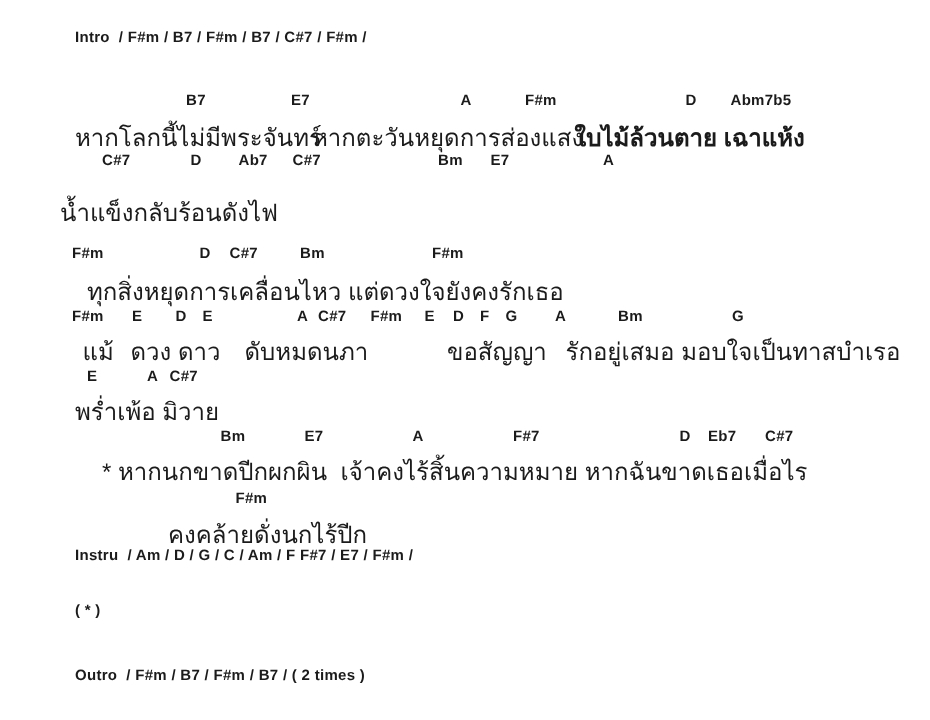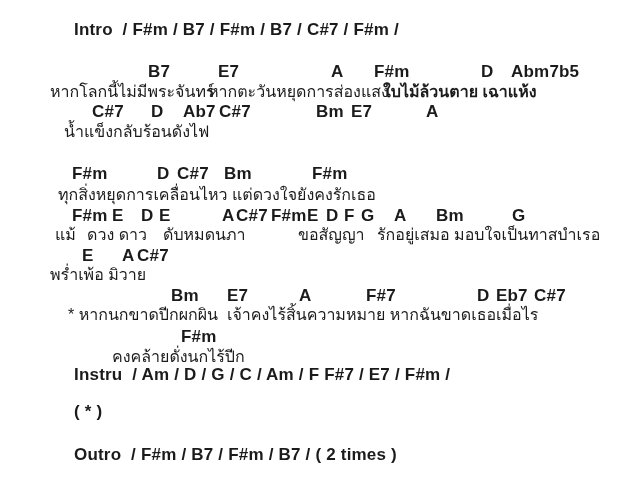--- a/index.html
+++ b/index.html
@@ -23,23 +23,22 @@
     height: 22px;
   }
   .run {
     position: absolute;
     top: 0;
     white-space: pre;
   }
   .line.section .run,
   .line.chords .run {
     font-weight: 700;
-    font-size: 17px;
+    font-size: 10px;
     letter-spacing: 0.2px;
-    margin-left: 24px;
   }
   .line.lyric .run {
     font-weight: 400;
     font-size: 16px;
   }
 </style>
 </head>
 <body>
 
 <div class="sheet" style="background: rgb(255, 255, 255); color: rgb(27, 27, 27);">
@@ -62,21 +61,21 @@
     <div class="line chords" style="top: 102px;">
       <span class="run" style="left: 68px;">C#7</span>
       <span class="run" style="left: 127px;">D</span>
       <span class="run" style="left: 159px;">Ab7</span>
       <span class="run" style="left: 195px;">C#7</span>
       <span class="run" style="left: 292px;">Bm</span>
       <span class="run" style="left: 327px;">E7</span>
       <span class="run" style="left: 402px;">A</span>
     </div>
     <div class="line lyric" style="top: 119px;">
-      <span class="run" style="left: 64px;">น้ำแข็งกลับร้อนดังไฟ</span>
+      <span class="run" style="left: 40px; margin-top: 10px;">น้ำแข็งกลับร้อนดังไฟ</span>
     </div>
     <div class="line chords" style="top: 164px;">
       <span class="run" style="left: 48px;">F#m</span>
       <span class="run" style="left: 133px;">D</span>
       <span class="run" style="left: 153px;">C#7</span>
       <span class="run" style="left: 200px;">Bm</span>
       <span class="run" style="left: 288px;">F#m</span>
     </div>
     <div class="line lyric" style="top: 182px;">
       <span class="run" style="left: 58px;">ทุกสิ่งหยุดการเคลื่อนไหว แต่ดวงใจยังคงรักเธอ</span>

